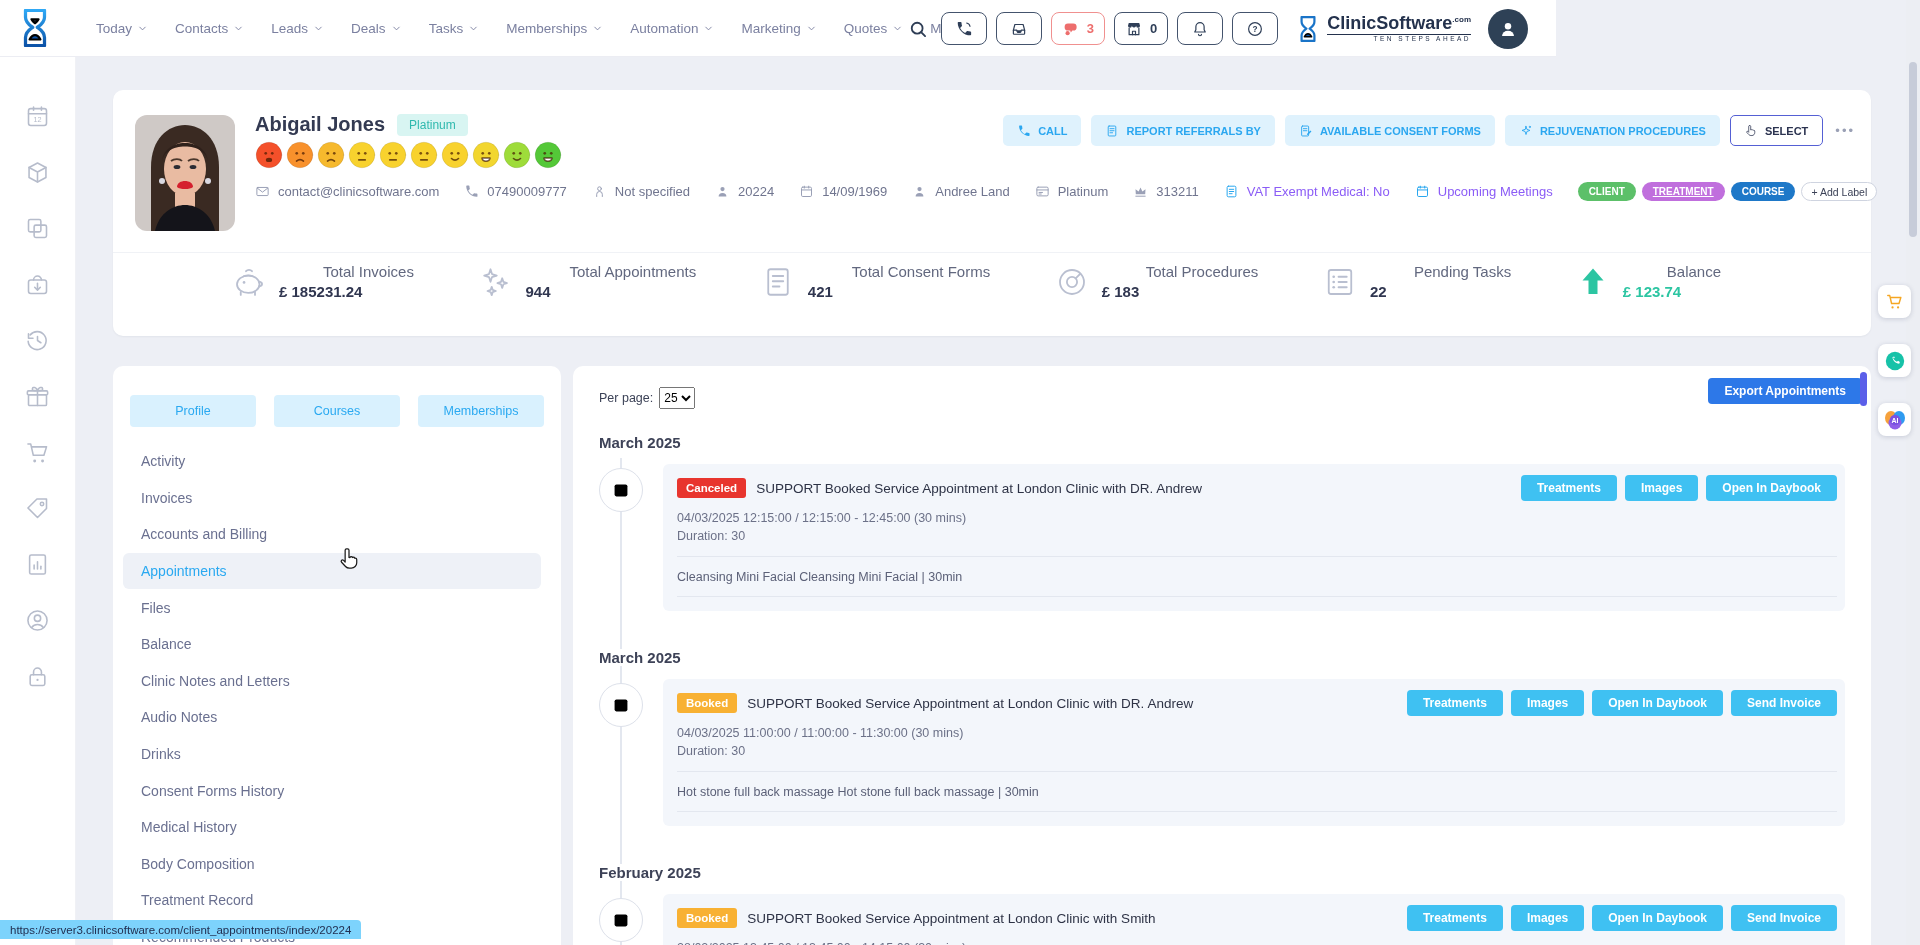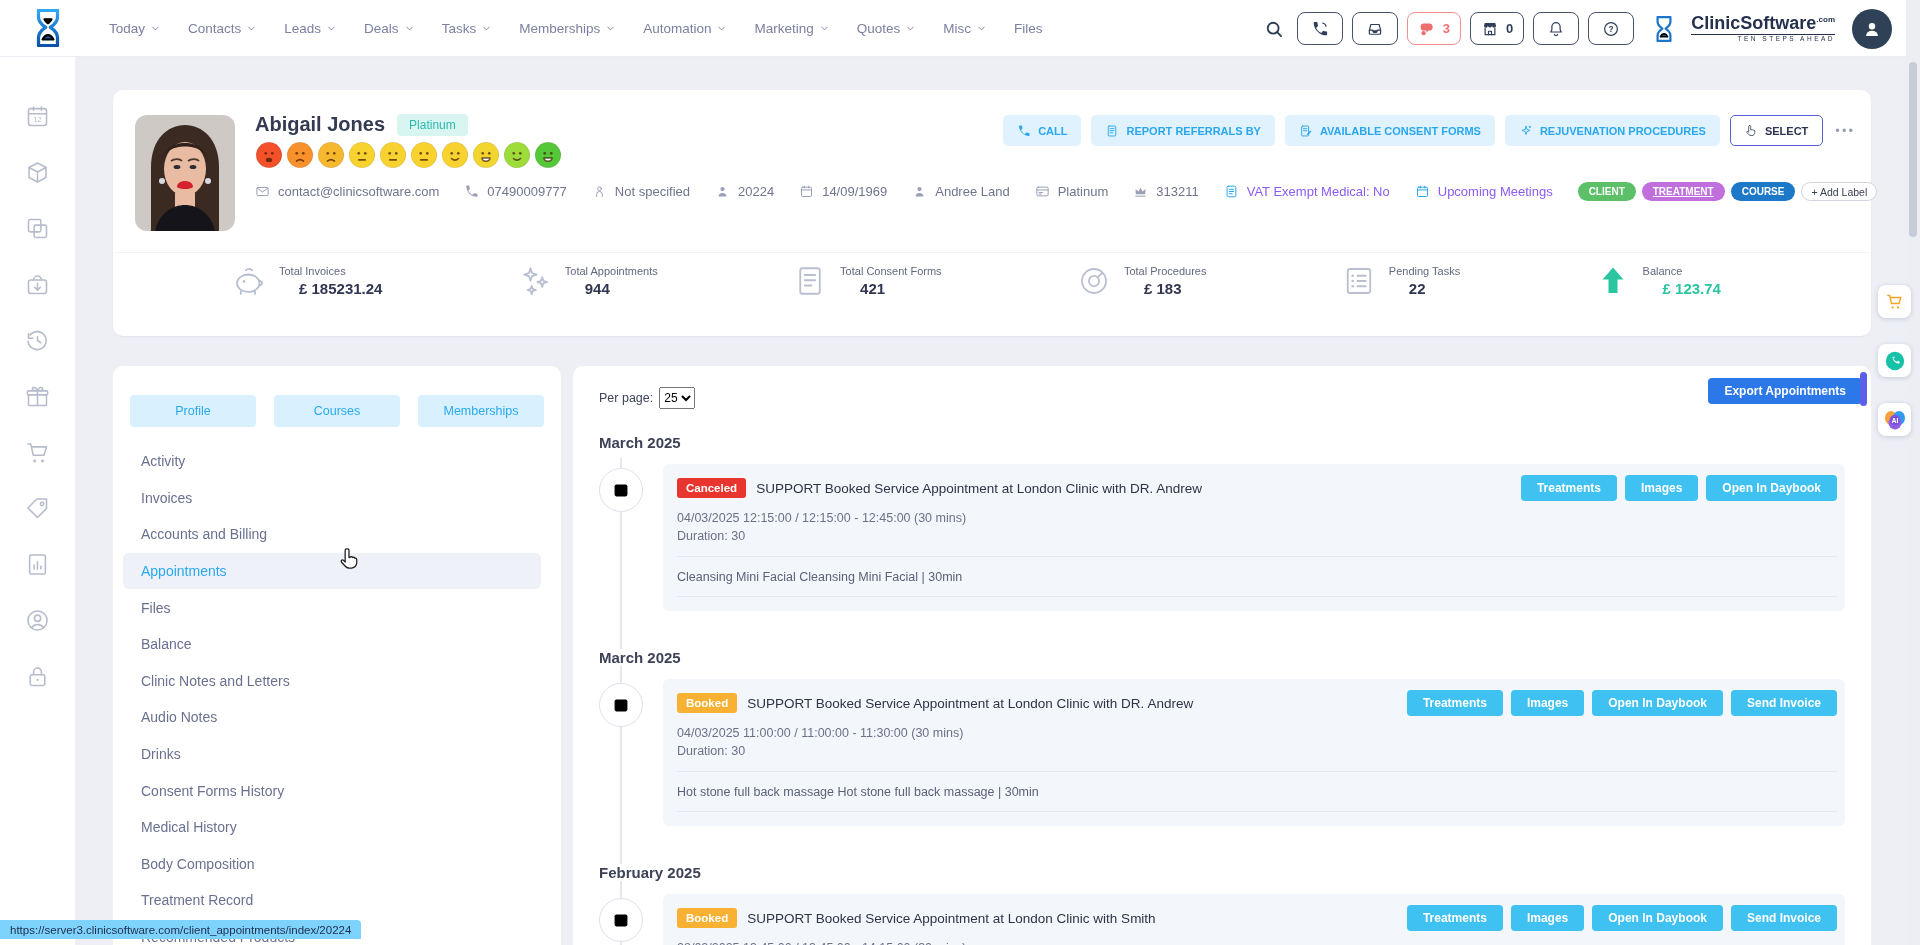--- a/index.html
+++ b/index.html
@@ -2,33 +2,33 @@
 <html><head>
 <meta charset="utf-8">
 <style>
   * { margin:0; padding:0; box-sizing:border-box; }
   html,body { width:1920px; height:945px; overflow:hidden; font-family:"Liberation Sans", sans-serif; background:#edeff5; position:relative; }
 
   .icon svg { stroke:currentColor; fill:none; stroke-width:1.6; stroke-linecap:round; stroke-linejoin:round; display:block; }
   .icon { display:inline-flex; align-items:center; justify-content:center; }
 
   
-  .topbar { position:absolute; left:0; top:0; width:1920px; height:57px; background:#fff; border-bottom:1px solid #ecedf3; display:flex; align-items:center; z-index:40;padding-left:13px; }
+  .topbar { position:absolute; left:0; top:0; width:1556px; height:57px; background:#fff; border-bottom:1px solid #ecedf3; display:flex; align-items:center; z-index:40; }
   .logo-mark { margin:0 16px 0 18px; }
   .nav { display:flex; gap:27px; margin-left:28px; }
   .nav-item { display:flex; align-items:center; gap:5px; font-size:13.5px; color:#7b80a0; cursor:pointer; }
   .nav-item .icon svg { width:11px; height:11px; stroke-width:2; }
   .top-right { position:absolute; right:28px; top:0; height:57px; display:flex; align-items:center; gap:9px; }
   .search-plain { color:#2e3d55; margin-right:4px; }
   .search-plain svg { width:20px; height:20px; stroke-width:2.2; }
   .icon-btn { height:33px; min-width:46px; padding:0 10px; border:1.6px solid #44546d; border-radius:8px; background:#fff; color:#2f3f58; display:flex; align-items:center; justify-content:center; gap:7px; cursor:pointer; }
   .icon-btn svg { width:18px; height:18px; }
   .icon-btn .count { font-size:13px; font-weight:bold; }
   .icon-btn.alert { border-color:#f0908f; color:#ed6e6d; }
-  .brand { display:flex; align-items:center; gap:16px; margin:0 8px 0 10px; }
+  .brand { display:flex; align-items:center; gap:8px; margin:0 8px 0 10px; }
   .brand-txt { line-height:1; }
   .brand-name { font-size:18px; font-weight:bold; color:#24324d; }
   .brand-name sup { font-size:8px; }
   .brand-tag { font-size:6.5px; letter-spacing:2.5px; color:#24324d; text-align:right; border-top:1.5px solid #24324d; margin-top:2px; padding-top:1px; }
   .avatar { width:40px; height:40px; border-radius:50%; background:#2e4156; color:#fff; display:flex; align-items:center; justify-content:center; cursor:pointer; }
   .avatar svg { width:22px; height:22px; }
 
   
   .rail { position:absolute; left:0; top:57px; bottom:0; width:76px; background:#fff; border-right:1px solid #f0f1f5; display:flex; flex-direction:column; align-items:center; padding-top:46px; gap:29px; z-index:30; }
   .rail .icon { color:#b6bccb; cursor:pointer; }
@@ -55,22 +55,22 @@
   .act-btn { background:#dff2fd; color:#2ba7f0; border:none; border-radius:5px; height:31px; padding:0 14px; font-size:11px; font-weight:bold; display:flex; align-items:center; gap:7px; cursor:pointer; white-space:nowrap; }
   .act-btn .icon svg { width:14px; height:14px; }
   .select-btn { background:#fff; border:1.6px solid #5560d4; border-radius:5px; color:#2b3350; height:31px; padding:0 14px; font-size:11px; font-weight:bold; display:flex; align-items:center; gap:7px; cursor:pointer; }
   .select-btn .icon svg { width:13px; height:13px; }
   .more-dots { color:#9aa0b5; font-size:13px; letter-spacing:2px; cursor:pointer; margin-left:2px; }
   .hdivider { position:absolute; left:0; right:0; top:162px; height:1px; background:#f0f2f6; }
   .stats { position:absolute; left:0; right:0; top:173px; display:flex; justify-content:space-between; padding:0 150px 0 118px; }
   .stat { display:flex; align-items:center; gap:12px; }
   .stat .icon { color:#b9bfd0; }
   .stat .icon svg { width:36px; height:36px; stroke-width:1.2; }
-  .stat-label { font-size:11px; color:#62687f; }
-  .stat-value { font-size:15px; font-weight:bold; color:#303650; margin-top:3px;margin-left:20px; }
+  .stat-label { font-size:15px; color:#62687f;margin-left:44px; }
+  .stat-value { font-size:15px; font-weight:bold; color:#303650; margin-top:3px; }
 
   
   .menu-card { position:absolute; left:113px; top:366px; width:448px; height:640px; background:#fff; border-radius:10px; padding-top:29px; }
   .tabs { display:flex; gap:18px; margin:0 17px; }
   .tab { flex:1; height:32px; background:#d9f1fe; color:#2aa9f1; font-size:12.5px; border:none; border-radius:4px; cursor:pointer; font-family:inherit; }
   .menu { margin-top:16px; }
   .menu-item { height:36.6px; display:flex; align-items:center; margin:0 20px 0 10px; padding-left:18px; font-size:14px; color:#6a7090; border-radius:6px; cursor:pointer; }
   .menu-item.active { background:#eef1f7; color:#2aa9f1; }
 
   

